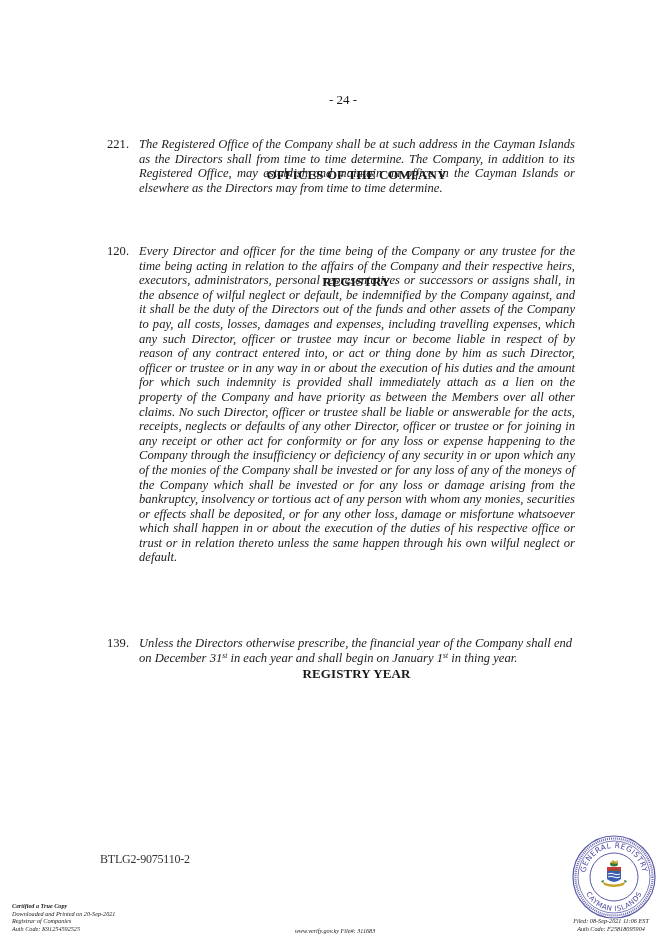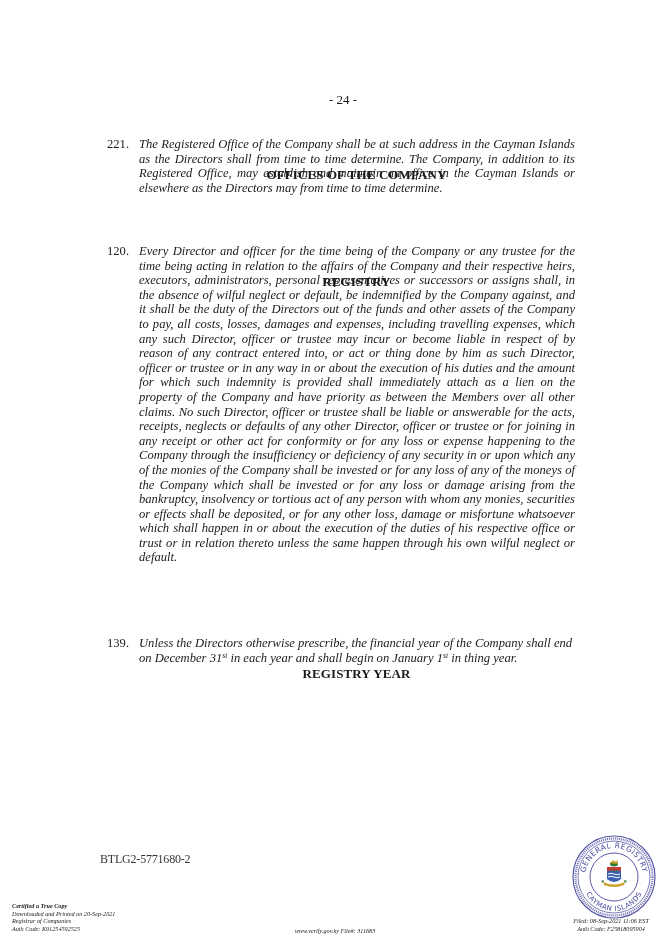--- a/index.html
+++ b/index.html
@@ -124,21 +124,21 @@
     <span class="clause-number">120.</span>
     <div class="clause-body">Every Director and officer for the time being of the Company or any trustee for the time being acting in relation to the affairs of the Company and their respective heirs, executors, administrators, personal representatives or successors or assigns shall, in the absence of wilful neglect or default, be indemnified by the Company against, and it shall be the duty of the Directors out of the funds and other assets of the Company to pay, all costs, losses, damages and expenses, including travelling expenses, which any such Director, officer or trustee may incur or become liable in respect of by reason of any contract entered into, or act or thing done by him as such Director, officer or trustee or in any way in or about the execution of his duties and the amount for which such indemnity is provided shall immediately attach as a lien on the property of the Company and have priority as between the Members over all other claims. No such Director, officer or trustee shall be liable or answerable for the acts, receipts, neglects or defaults of any other Director, officer or trustee or for joining in any receipt or other act for conformity or for any loss or expense happening to the Company through the insufficiency or deficiency of any security in or upon which any of the monies of the Company shall be invested or for any loss of any of the moneys of the Company which shall be invested or for any loss or damage arising from the bankruptcy, insolvency or tortious act of any person with whom any monies, securities or effects shall be deposited, or for any other loss, damage or misfortune whatsoever which shall happen in or about the execution of the duties of his respective office or trust or in relation thereto unless the same happen through his own wilful neglect or default.</div>
   </div>
 
   <div class="section-heading" style="top:618px;">REGISTRY YEAR</div>
   <div class="clause" style="top:636px;">
     <span class="clause-number">139.</span>
     <div class="clause-body" style="text-align:left;"><span>Unless the Directors otherwise prescribe, the financial year of the Company shall end on December 31</span><sup>st</sup><span> in each year and shall begin on January 1</span><sup>st</sup><span> in thing year.</span></div>
   </div>
 
-  <div class="ref-code">BTLG2-5771680-2</div>
+  <div class="ref-code">BTLG2-9075110-2</div>
 
   <svg class="stamp" viewBox="0 0 86 86">
     <defs>
       <path id="stamp-top-arc" d="M 14 43 A 29 29 0 0 1 72 43"></path>
       <path id="stamp-bottom-arc" d="M 12 46 A 31 31 0 0 0 74 46"></path>
     </defs>
     <circle cx="43" cy="43" r="41" fill="none" stroke="#5a5aa8" stroke-width="1.2"></circle>
     <circle cx="43" cy="43" r="38.5" fill="none" stroke="#6a6ab0" stroke-width="2.2" stroke-dasharray="1 1"></circle>
     <circle cx="43" cy="43" r="36" fill="none" stroke="#5a5aa8" stroke-width="0.8"></circle>
     <circle cx="43" cy="43" r="24" fill="none" stroke="#5a5aa8" stroke-width="1"></circle>

